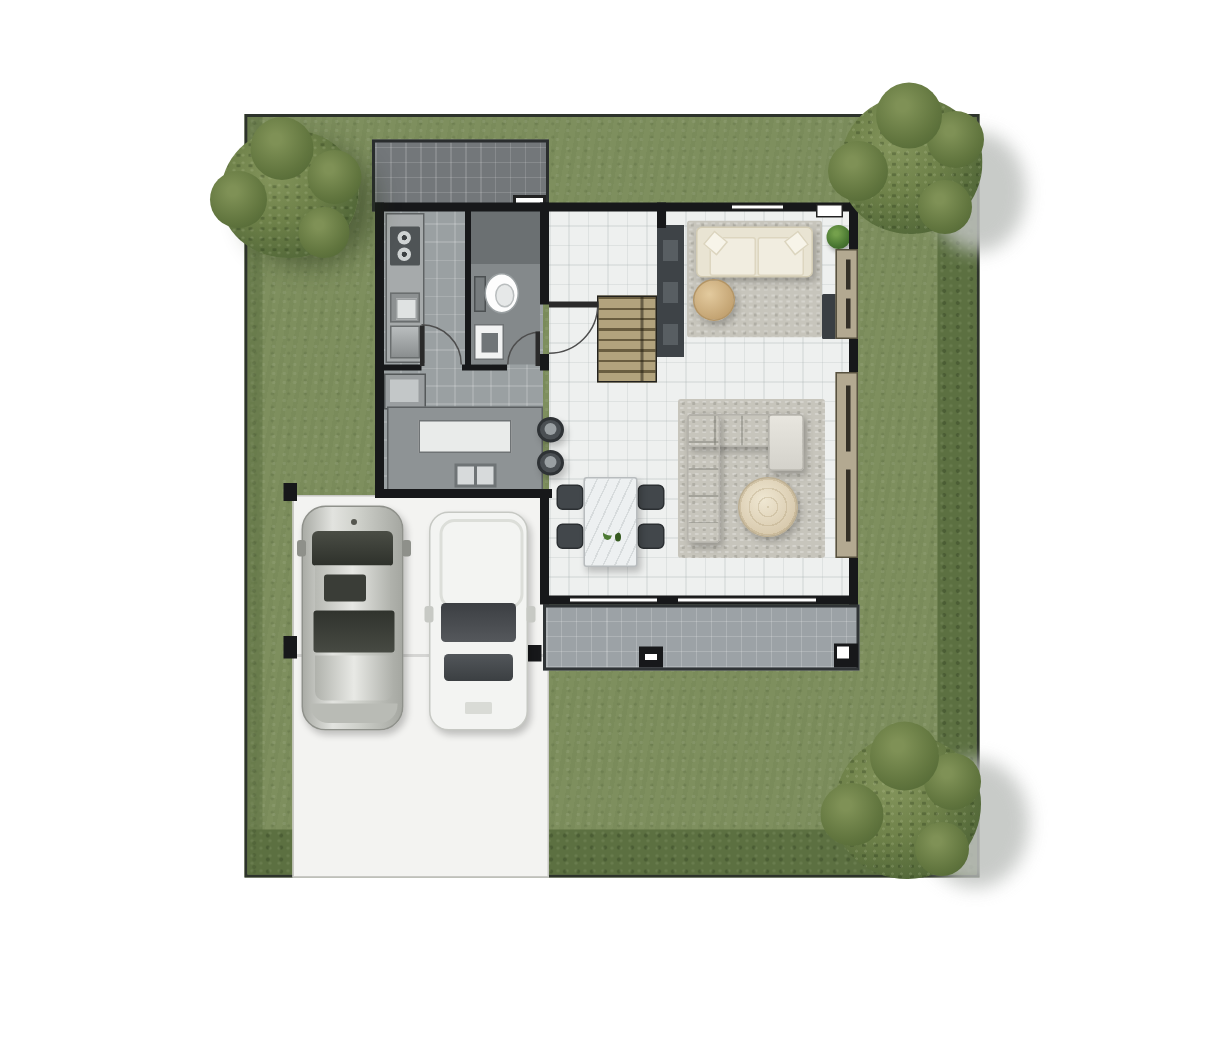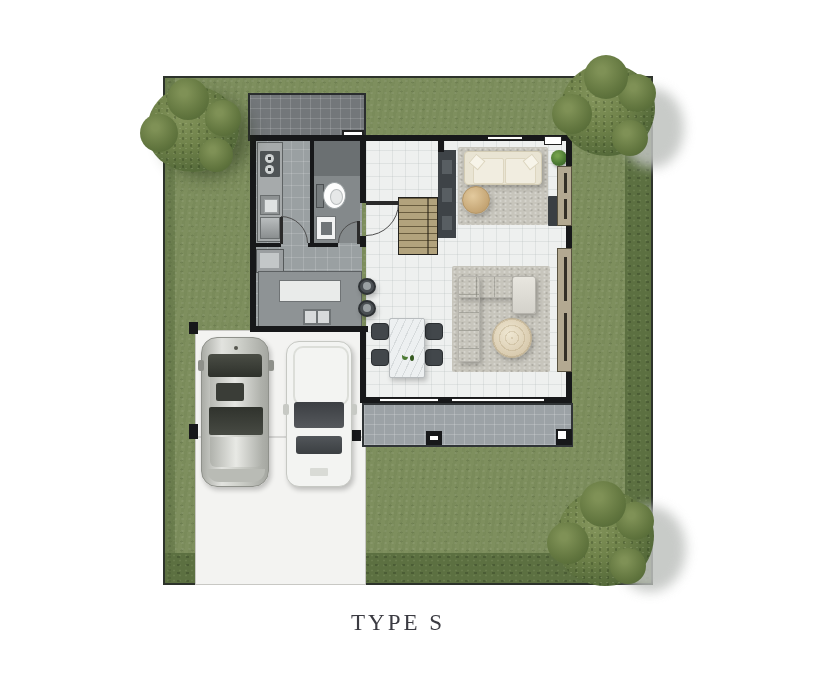--- a/index.html
+++ b/index.html
@@ -244,15 +244,14 @@
     <div class="lobe" style="left:24px;top:-9px;width:44px;height:44px;"></div>
     <div class="lobe" style="left:52px;top:56px;width:36px;height:36px;"></div>
   </div>
   <div class="abs tree" style="left:556px;top:490px;width:98px;height:96px;">
     <div class="lobe" style="left:-9px;top:32px;width:42px;height:42px;"></div>
     <div class="lobe" style="left:60px;top:12px;width:38px;height:38px;"></div>
     <div class="lobe" style="left:24px;top:-9px;width:46px;height:46px;"></div>
     <div class="lobe" style="left:54px;top:58px;width:36px;height:36px;"></div>
   </div>
 
-  <div class="abs caption" style="left:163px;top:610px;width:470px;">TYPE S</div>
 
 </div>
 
 </body></html>

